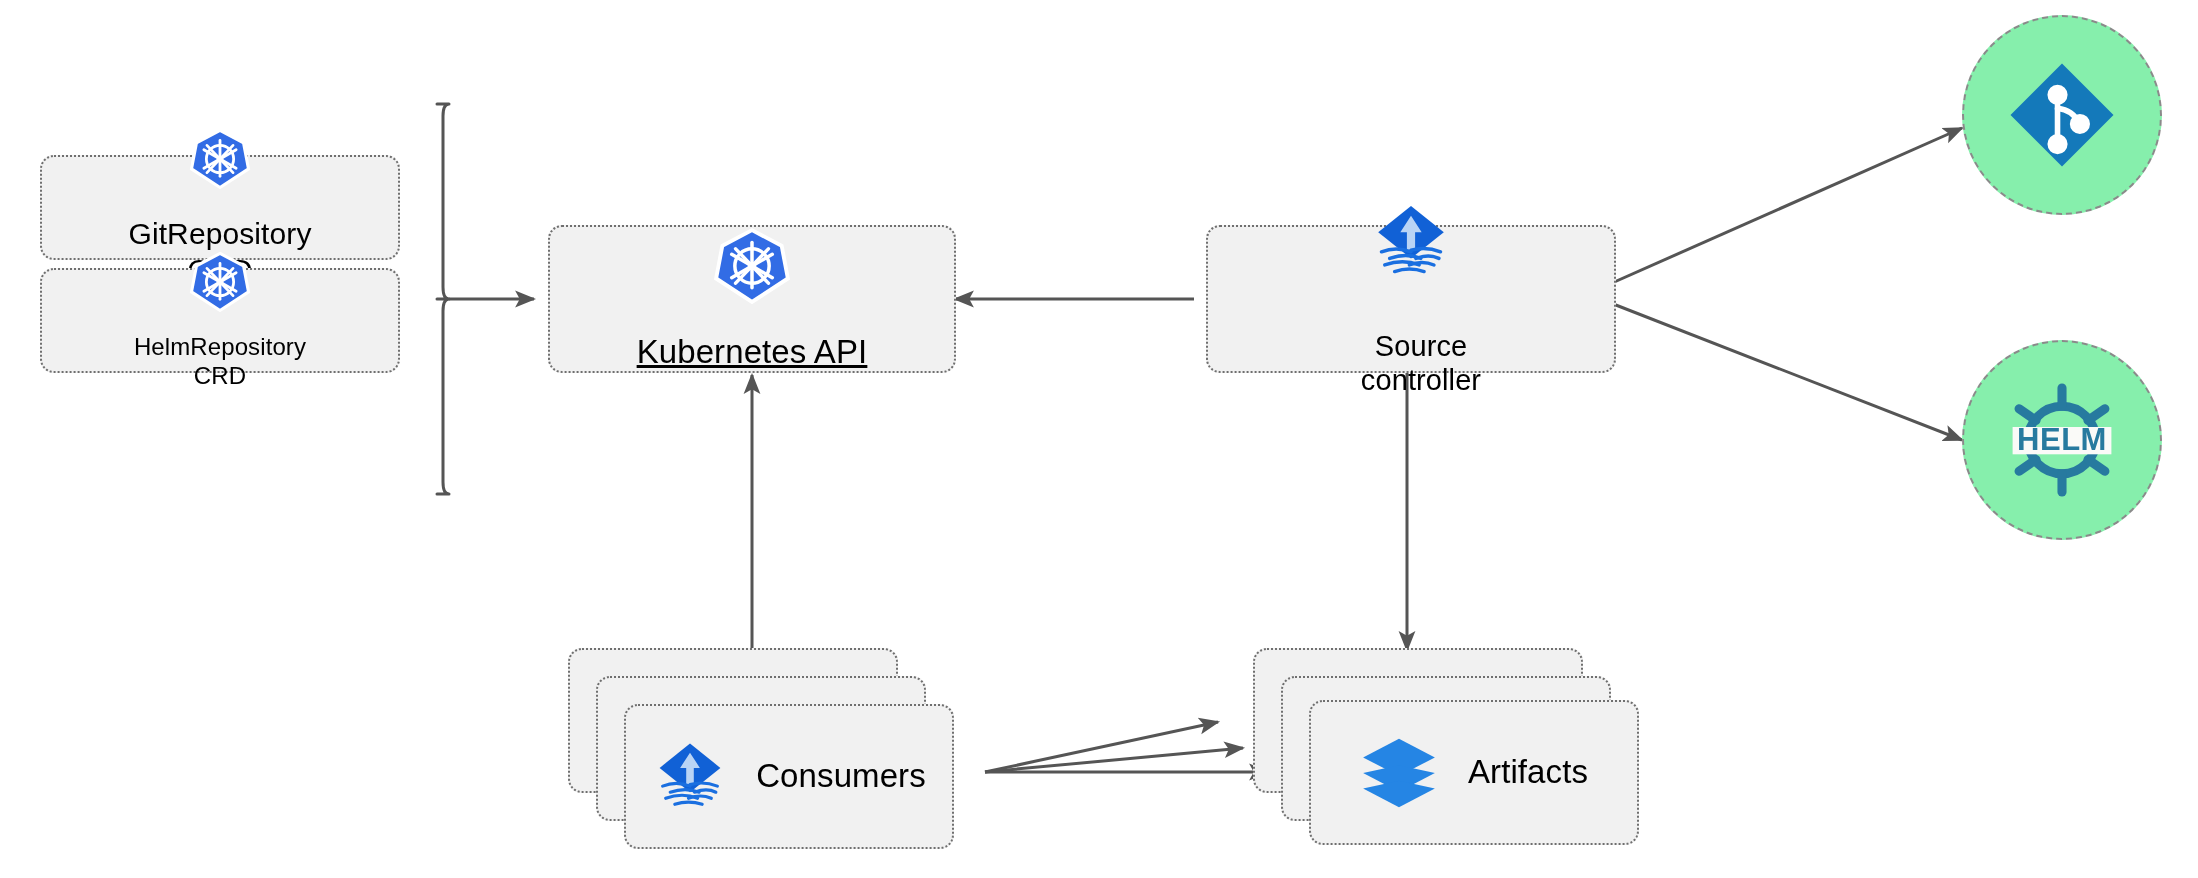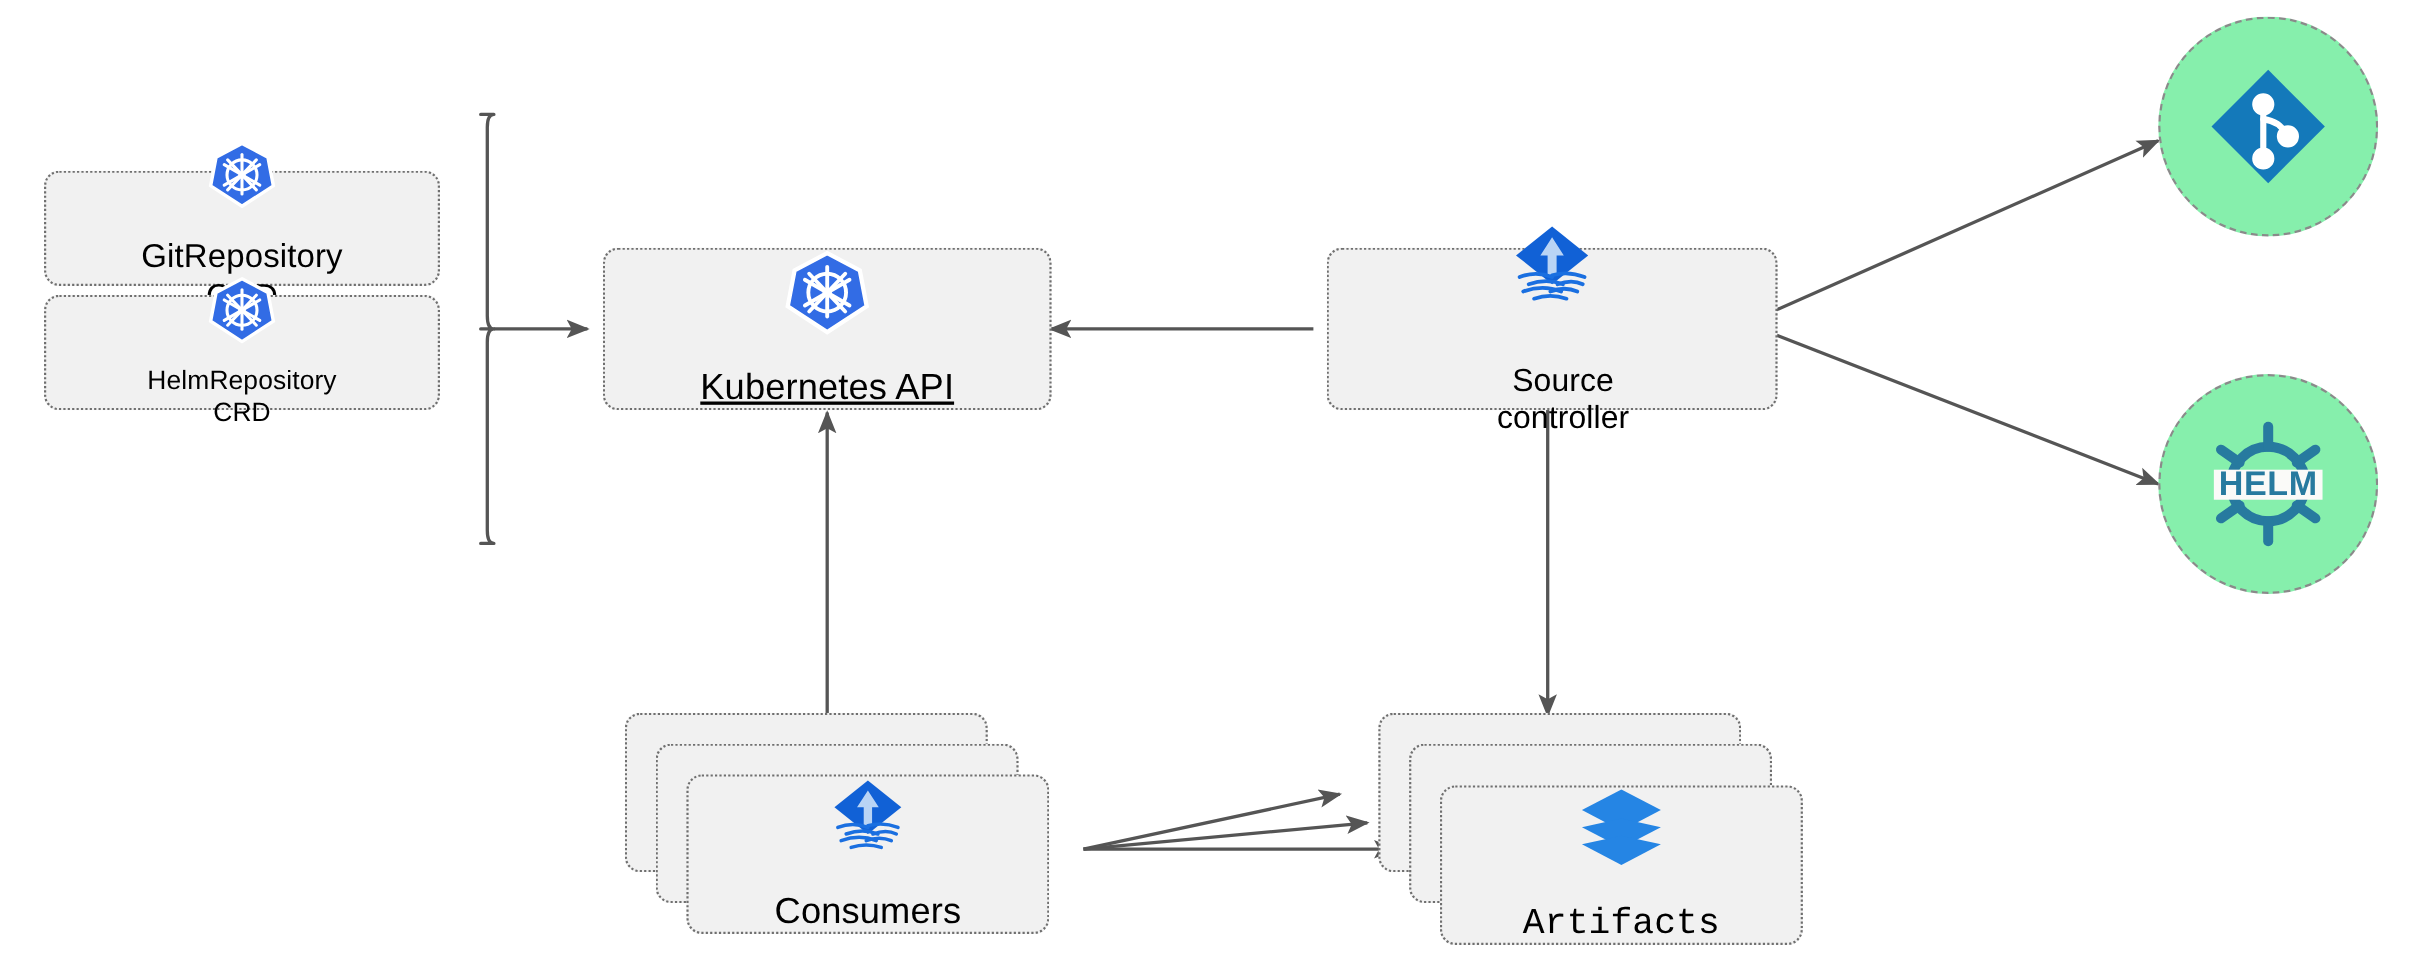--- a/index.html
+++ b/index.html
@@ -57,21 +57,21 @@
   }
   .stack .layer {
     position: absolute;
     box-sizing: border-box;
     background: #f1f1f1;
     border: 2px dotted #6f6f6f;
     border-radius: 14px;
   }
   .stack .front {
     display: flex;
-    flex-direction: column;
+    flex-direction: row;
     align-items: center;
     justify-content: center;
   }
   
   .circle {
     position: absolute;
     box-sizing: border-box;
     background: #86efac;
     border: 2.5px dashed #8a8a8a;
     border-radius: 50%;
@@ -207,21 +207,21 @@
           </g>
         </svg>
       </span>
       <span class="node-label" style="font-size:33px;">Consumers</span>
     </div>
   </div>
 
   <div class="stack" style="left:1253px; top:648px; width:400px; height:208px;">
     <div class="layer" style="left:0px; top:0px; width:330px; height:145px;"></div>
     <div class="layer" style="left:28px; top:28px; width:330px; height:145px;"></div>
-    <div class="layer front" style="left:56px; top:66px; width:330px; height:145px; gap:30px;font-family:Liberation Mono, monospace;">
+    <div class="layer front" style="left:56px; top:52px; width:330px; height:145px; gap:30px;">
       <span class="icon-wrap">
         <svg width="78" height="78" viewBox="0 0 100 100">
           <polygon points="50,6 96,30 50,54 4,30" fill="#2585e4"></polygon>
           <polygon points="50,40 96,50 50,74 4,50" fill="#2585e4"></polygon>
           <polygon points="50,60 96,70 50,94 4,70" fill="#2585e4"></polygon>
         </svg>
       </span>
       <span class="node-label" style="font-size:33px;">Artifacts</span>
     </div>
   </div>

